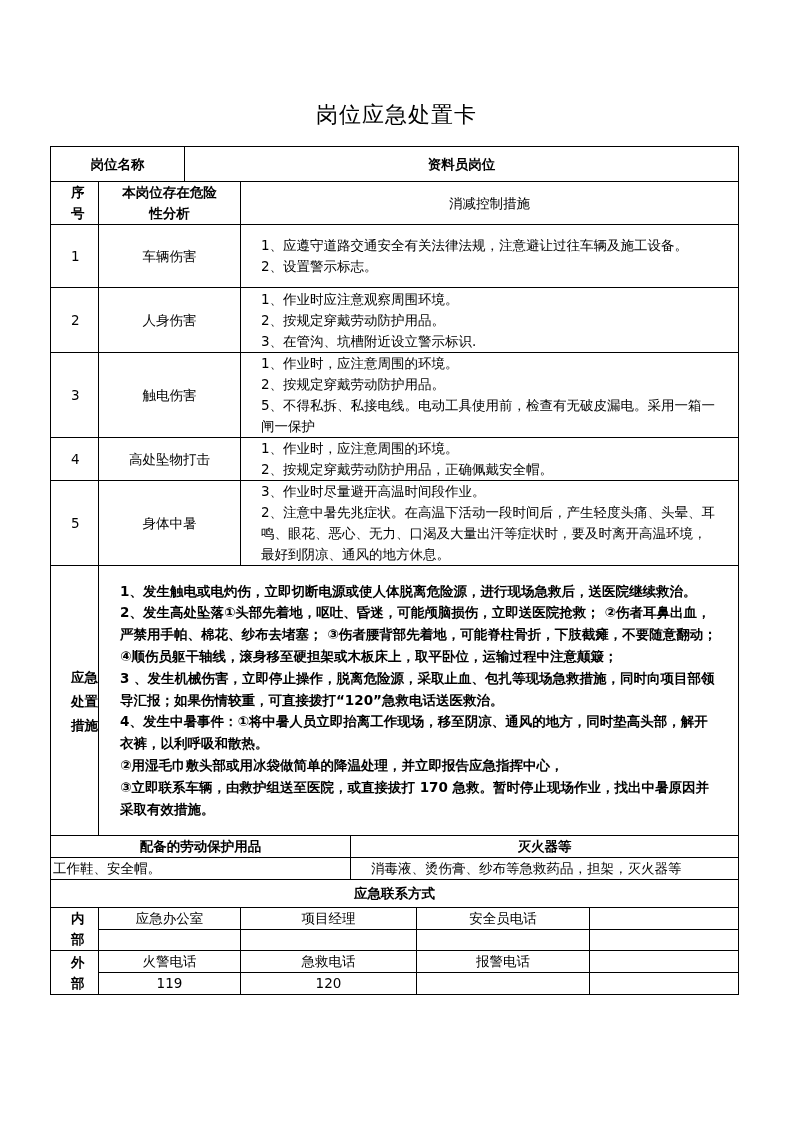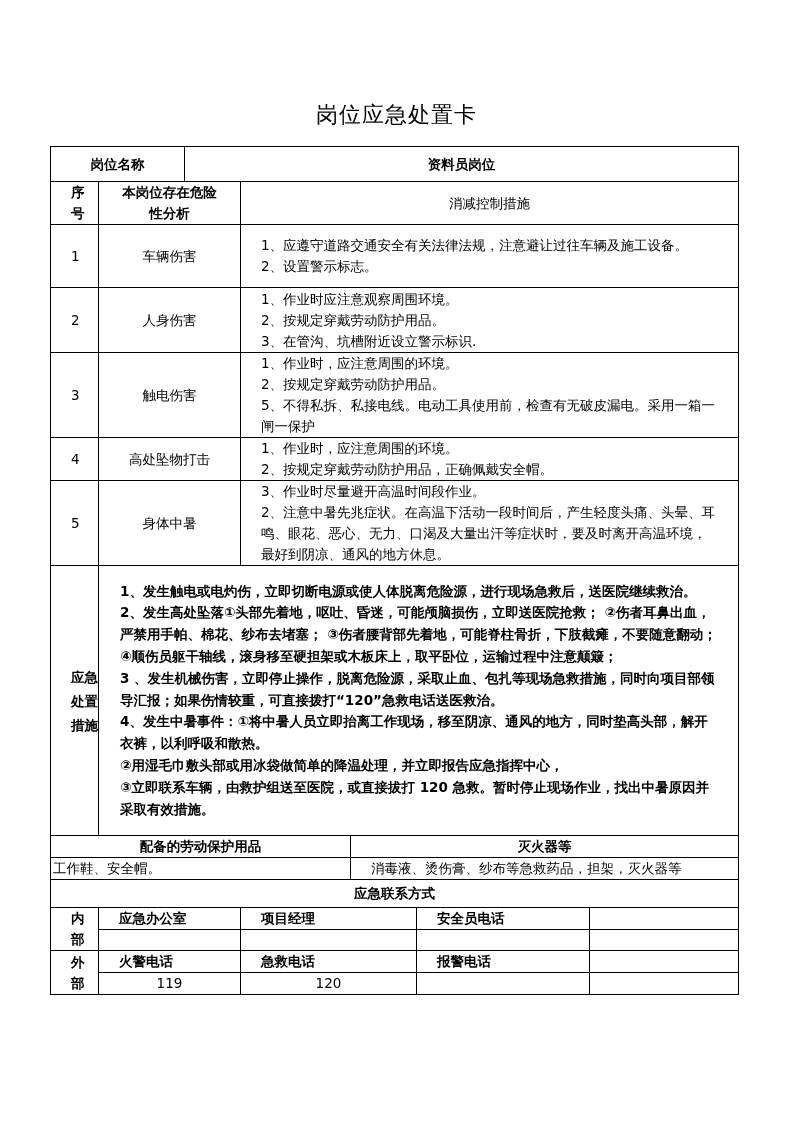--- a/index.html
+++ b/index.html
@@ -6,21 +6,21 @@
   body { width:793px; height:1122px; position:relative; font-family:"DejaVu Sans","Liberation Sans",sans-serif; color:#000; }
   .title { position:absolute; top:100px; left:0; width:793px; text-align:center; font-size:22px; font-weight:normal; letter-spacing:1px; }
   table { position:absolute; left:50px; top:146px; width:688px; border-collapse:collapse; table-layout:fixed; font-size:13.5px; }
   td { border:1px solid #000; padding:0 20px; vertical-align:middle; line-height:21px; }
   .c { text-align:center; }
   .b { font-weight:bold; }
   .measures div { white-space:normal; }
   .emerg-label { text-align:right; font-weight:bold; line-height:24px; padding:0; }
   .emerg-body { font-weight:bold; line-height:21.8px; padding:1px 21px; }
   .emerg-body div { margin:0; }
-  .contact-head { font-weight:bold; text-align:left; }
+  .contact-head { font-weight:normal; text-align:center; }
 </style>
 </head>
 <body>
 
 <div class="title">岗位应急处置卡</div>
 
 <table>
   <colgroup>
     <col style="width:48px">
       <col style="width:86px">
@@ -90,21 +90,21 @@
       <div>应急</div>
       <div>处置</div>
       <div>措施</div>
     </td>
     <td colspan="7" class="emerg-body">
       <div>1、发生触电或电灼伤，立即切断电源或使人体脱离危险源，进行现场急救后，送医院继续救治。</div>
       <div>2、发生高处坠落①头部先着地，呕吐、昏迷，可能颅脑损伤，立即送医院抢救； ②伤者耳鼻出血，严禁用手帕、棉花、纱布去堵塞； ③伤者腰背部先着地，可能脊柱骨折，下肢截瘫，不要随意翻动； ④顺伤员躯干轴线，滚身移至硬担架或木板床上，取平卧位，运输过程中注意颠簸；</div>
       <div>3 、发生机械伤害，立即停止操作，脱离危险源，采取止血、包扎等现场急救措施，同时向项目部领导汇报；如果伤情较重，可直接拨打“120”急救电话送医救治。</div>
       <div>4、发生中暑事件：①将中暑人员立即抬离工作现场，移至阴凉、通风的地方，同时垫高头部，解开衣裤，以利呼吸和散热。</div>
       <div>②用湿毛巾敷头部或用冰袋做简单的降温处理，并立即报告应急指挥中心，</div>
-      <div>③立即联系车辆，由救护组送至医院，或直接拔打 120 急救。暂时停止现场作业，找出中暑原因并采取有效措施。</div>
+      <div>③立即联系车辆，由救护组送至医院，或直接拔打 170 急救。暂时停止现场作业，找出中暑原因并采取有效措施。</div>
     </td>
   </tr>
 
   <tr style="height:21px">
     <td colspan="5" class="c b">配备的劳动保护用品</td>
     <td colspan="3" class="c b">灭火器等</td>
   </tr>
   <tr style="height:22px">
     <td colspan="5" style="padding-left:2px">工作鞋、安全帽。</td>
     <td colspan="3" style="white-space:nowrap;overflow:hidden">消毒液、烫伤膏、纱布等急救药品，担架，灭火器等</td>

